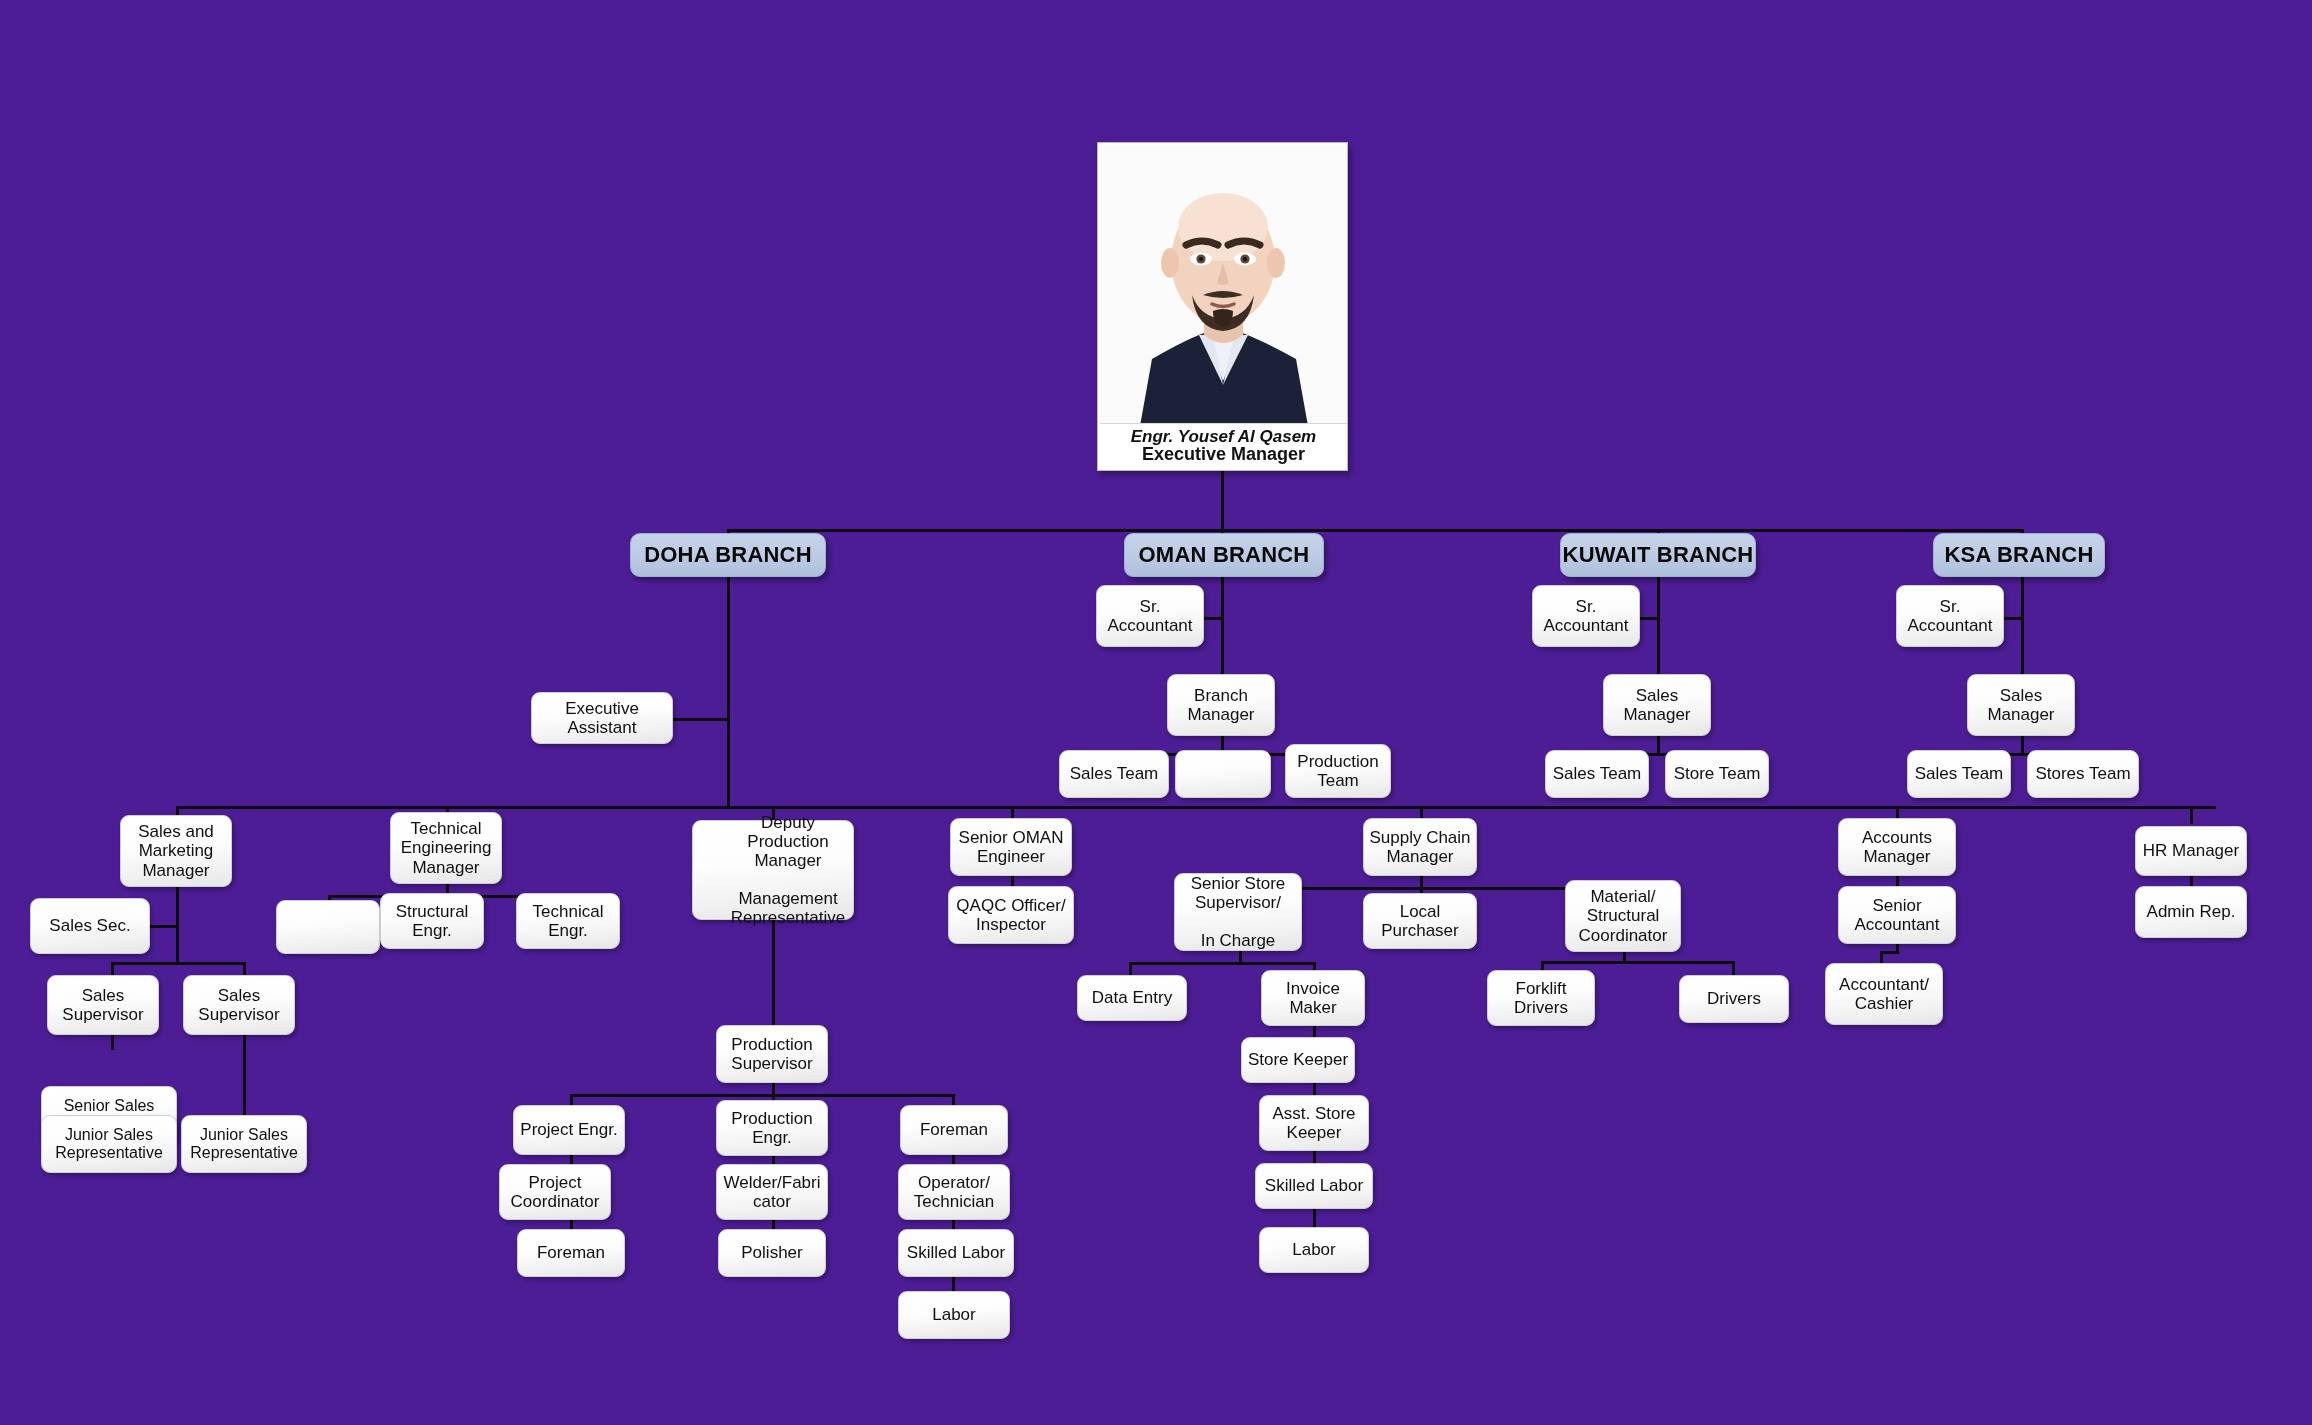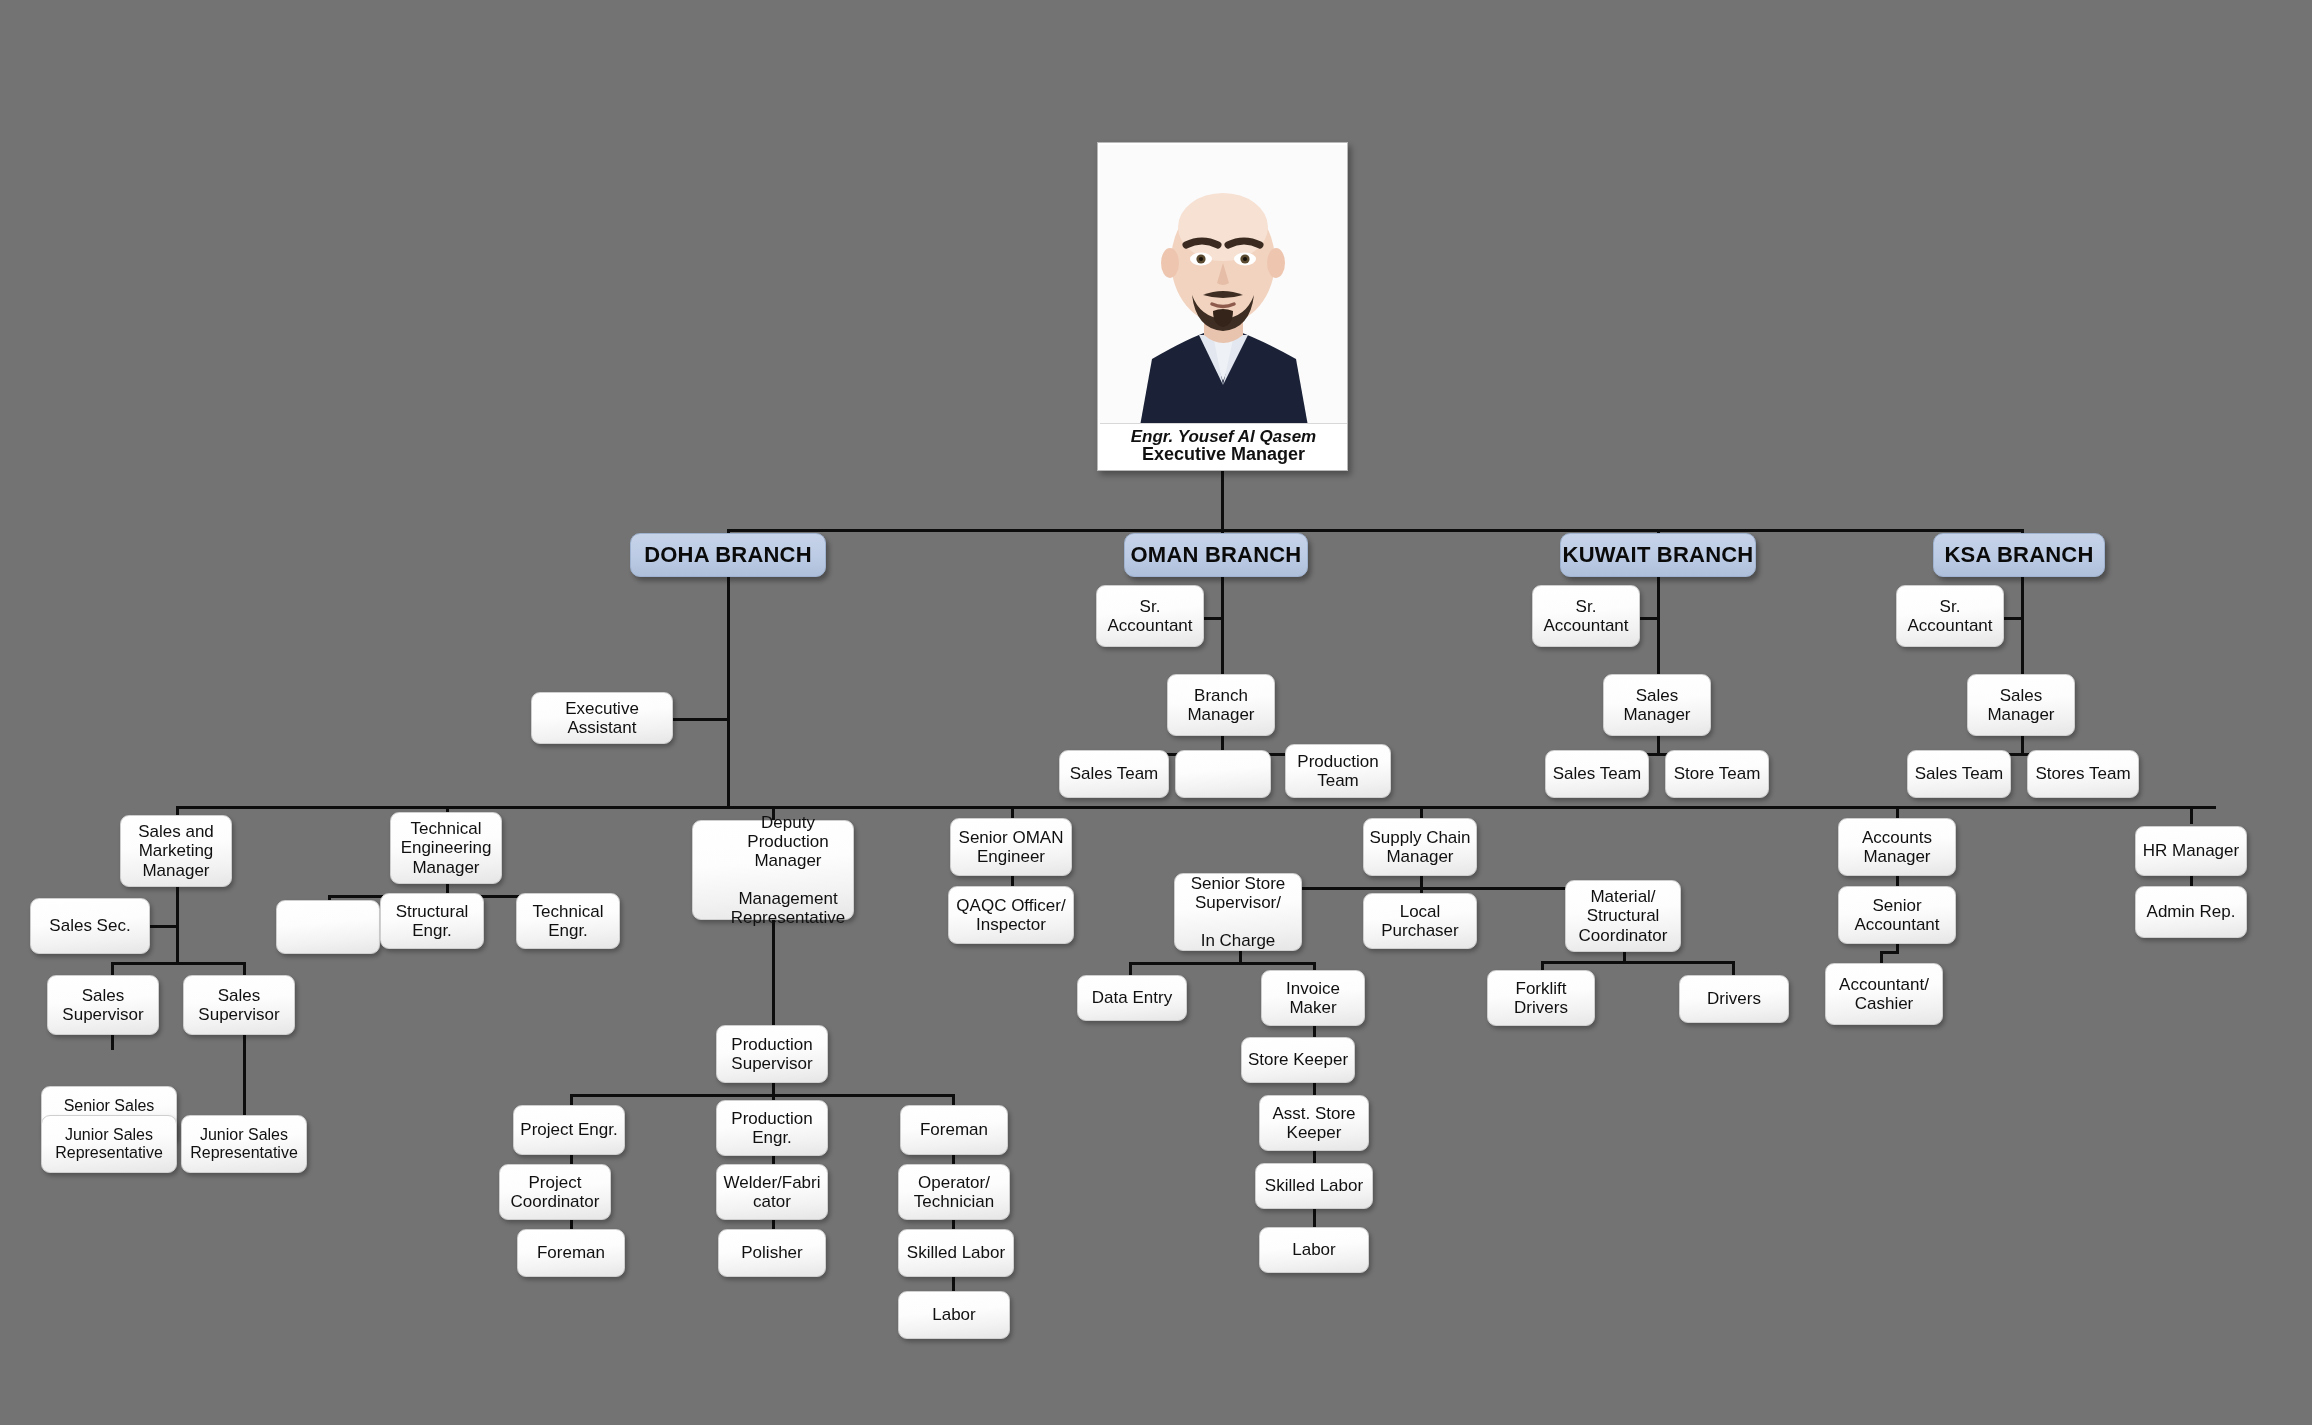--- a/index.html
+++ b/index.html
@@ -1,17 +1,17 @@
 <!DOCTYPE html>
 <html><head>
 <meta charset="utf-8">
 <style>
   html,body{margin:0;padding:0;background:#ffffff;}
   body{width:2312px;height:1425px;font-family:"Liberation Sans",sans-serif;overflow:hidden;}
-  #stage{position:relative;width:2312px;height:1425px;background:#737373;}
+  #stage{position:relative;width:2312px;height:1425px;background:#4c1d95;}
 
   
   .ln{position:absolute;background:#0d0d0d;}
   .lnh{height:3px;}
   .lnv{width:3px;}
 
   
   .node{
     position:absolute;
     box-sizing:border-box;
@@ -116,21 +116,21 @@
 
   <div class="ln lnh" style="left:727px;top:529px;width:1296px;"></div>
   <div class="ln lnv" style="left:727px;top:529px;height:28px;"></div>
   <div class="ln lnv" style="left:1221px;top:529px;height:28px;"></div>
   <div class="ln lnv" style="left:1657px;top:529px;height:28px;"></div>
   <div class="ln lnv" style="left:2021px;top:529px;height:28px;"></div>
 
   <div class="branch" style="left:630px;top:533px;width:196px;height:44px;">
     <span>DOHA BRANCH</span>
   </div>
-  <div class="branch" style="left:1124px;top:533px;width:184px;height:44px;">
+  <div class="branch" style="left:1124px;top:533px;width:200px;height:44px;border-radius:9px;">
     <span>OMAN BRANCH</span>
   </div>
   <div class="branch" style="left:1560px;top:533px;width:196px;height:44px;">
     <span>KUWAIT BRANCH</span>
   </div>
   <div class="branch" style="left:1933px;top:533px;width:172px;height:44px;">
     <span>KSA BRANCH</span>
   </div>
 
   <div class="ln lnv" style="left:1221px;top:577px;height:109px;"></div>

